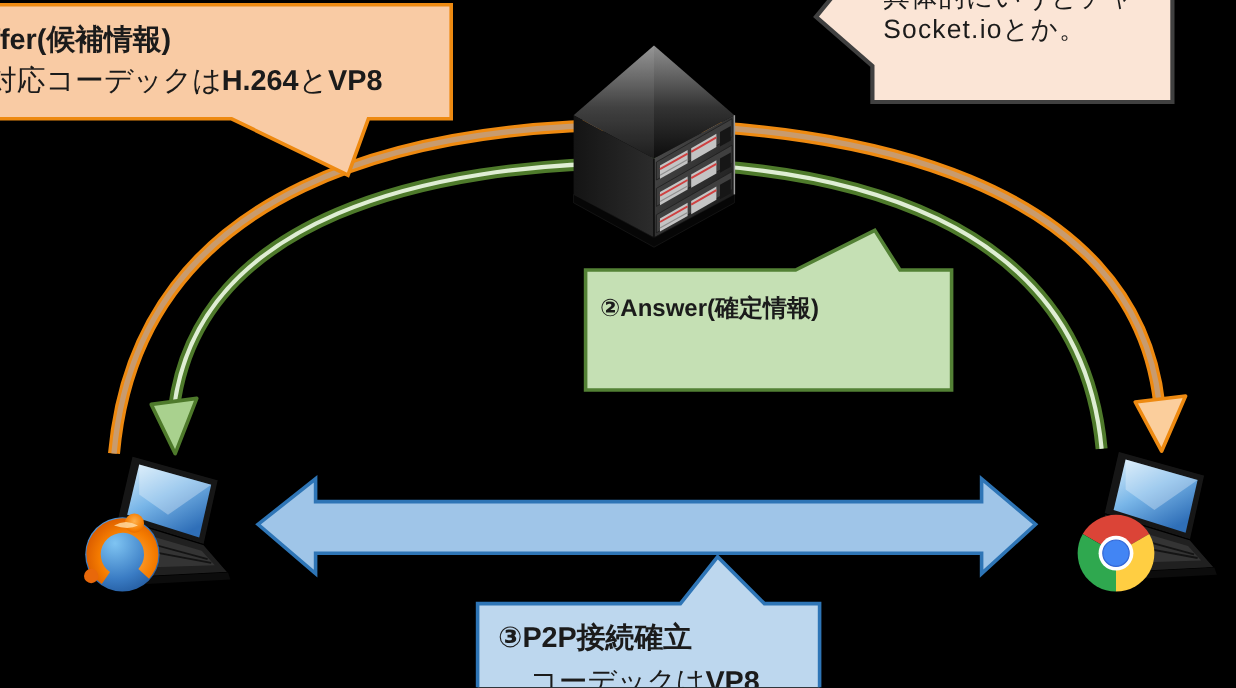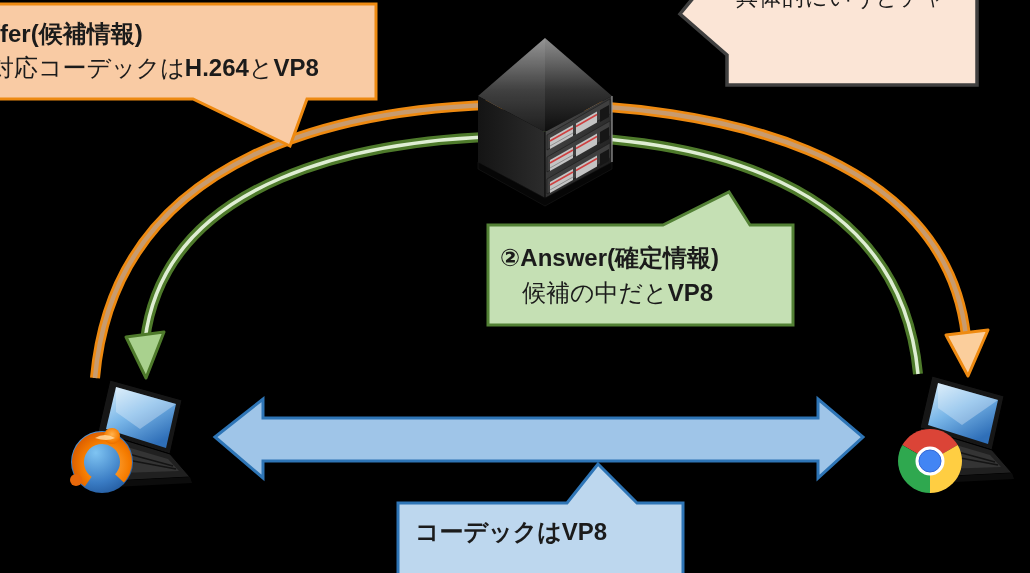--- a/index.html
+++ b/index.html
@@ -6,21 +6,21 @@
   #stage{position:relative;width:1030px;height:573px;overflow:hidden;background:#000;
          font-family:"Liberation Sans","DejaVu Sans",sans-serif;}
   #scene{position:absolute;left:0;top:0;}
   .btext{position:absolute;color:#1b1b1b;white-space:nowrap;z-index:5;}
   .btext .ln{white-space:nowrap;}
   .btext .b{font-weight:700;}
   #t-offer{left:-47px;top:17px;font-size:24px;line-height:34px;}
   #t-offer .ln:first-child{font-weight:700;}
   #t-offer .ln:nth-child(2){padding-left:37px;}
   #t-note{left:736px;top:-16px;font-size:22px;line-height:27px;letter-spacing:1px;}
-  #t-answer{left:500px;top:240px;font-size:24px;line-height:35px;}
+  #t-answer{left:500px;top:240px;font-size:20px;line-height:35px;}
   #t-answer .ln:first-child{font-weight:700;}
   #t-answer .ln:nth-child(2){padding-left:22px;}
   #t-p2p{left:415px;top:513px;font-size:24px;line-height:37px;}
   #t-p2p .ln:first-child{font-weight:700;}
   #t-p2p .ln:nth-child(2){padding-left:26px;}
 </style>
 </head>
 <body>
 
 <div id="stage">
@@ -154,21 +154,22 @@
 
     <path d="M 398 503 H 567 L 598 464 L 637 503 H 683 V 580 H 398 Z" stroke-width="3" stroke-linejoin="miter" fill="#BDD7EE" stroke="#2E75B6"></path>
   </svg>
 
   <div id="t-offer" class="btext">
       <div class="ln"><span class="b">①Offer(候補情報)</span></div>
       <div class="ln"><span>対応コーデックは</span><span class="b">H.264</span><span>と</span><span class="b">VP8</span></div>
     </div>
   <div id="t-note" class="btext">
       <div class="ln"><span>具体的にいうとチャ</span></div>
+      <div class="ln"><span>Socket.ioとか。</span></div>
     </div>
   <div id="t-answer" class="btext">
       <div class="ln"><span class="b">②Answer(確定情報)</span></div>
-      <div class="ln"><span>候補の中だと</span><span class="b">VP8</span></div>
     </div>
   <div id="t-p2p" class="btext">
+      <div class="ln"><span class="b">③P2P接続確立</span></div>
       <div class="ln"><span>コーデックは</span><span class="b">VP8</span></div>
     </div>
 </div>
 
 </body></html>

